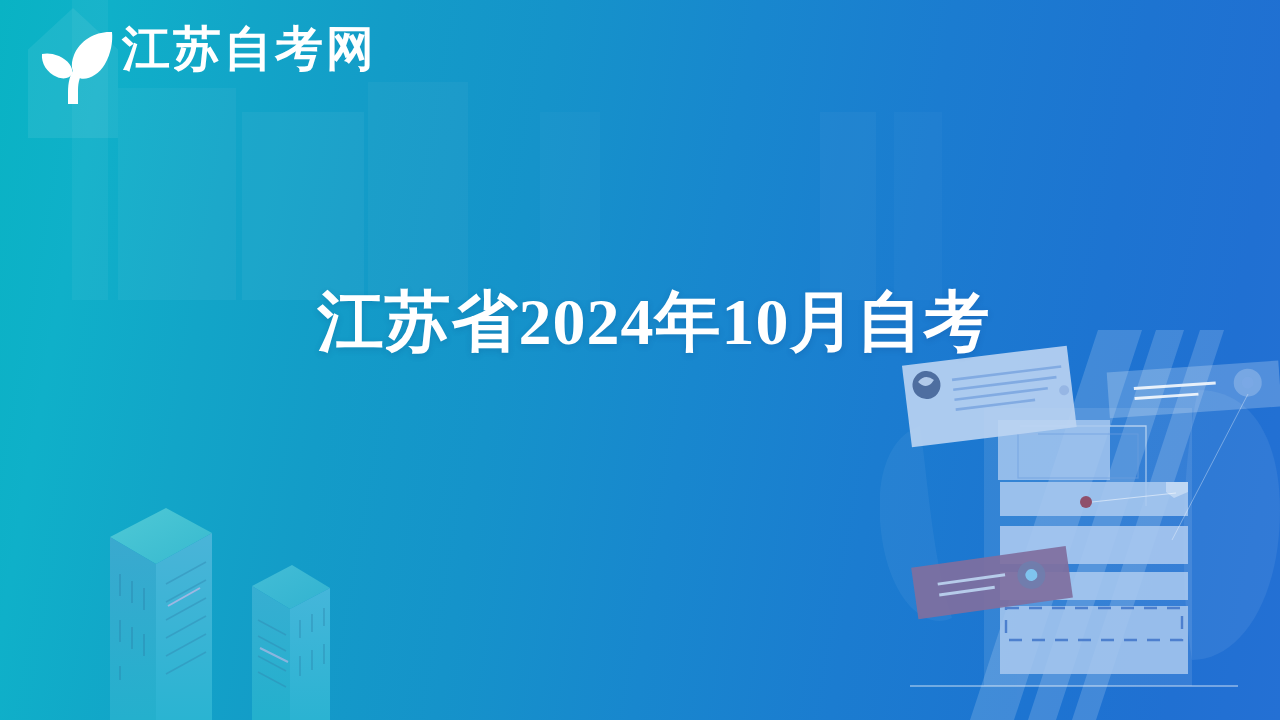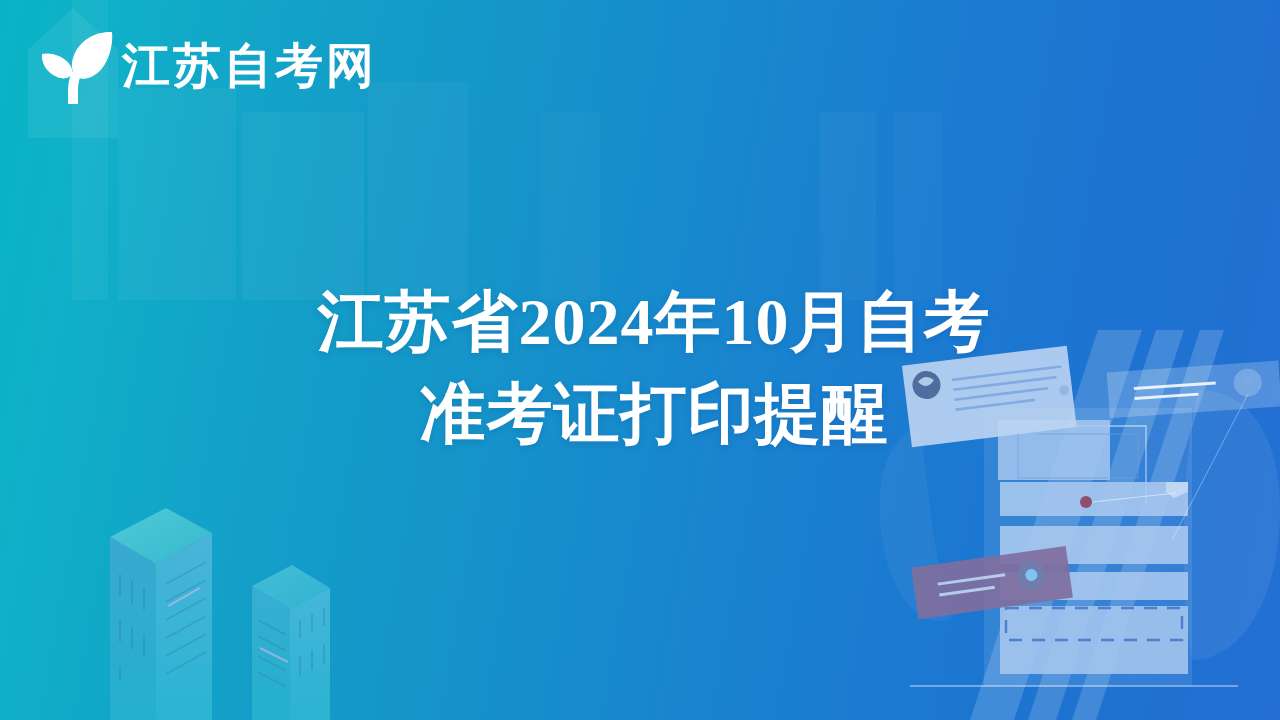--- a/index.html
+++ b/index.html
@@ -49,21 +49,20 @@
   #logo .sprout { position:absolute; left:12px; top:8px; width:86px; height:86px; }
   #logo .brand {
     position:absolute; left:98px; top:6px;
     font-family:"Liberation Serif", serif;
     font-weight:700;
     font-size:48px;
     color:#ffffff;
     letter-spacing:3px;
     line-height:58px;
     white-space:nowrap;
-    margin-top:17px;
   }
   #logo .tagline {
     position:absolute; left:102px; top:70px;
     font-family:"Liberation Serif", serif;
     font-weight:700;
     font-size:16px;
     color:#ffffff;
     letter-spacing:6.5px;
     white-space:nowrap;
   }
@@ -272,16 +271,15 @@
           <circle cx="152" cy="250" r="6" fill="#7fc4ee"></circle>
         </g>
 
         <line x1="30" y1="356" x2="358" y2="356" stroke="#ffffff" stroke-width="1.4" opacity="0.5"></line>
       </g>
     </svg>
   </div>
 
   <div id="headline">
     <span class="ln">江苏省2024年10月自考</span>
-    <span class="ln">准考证打印提醒</span>
   </div>
 
 </div>
 
 </body></html>

